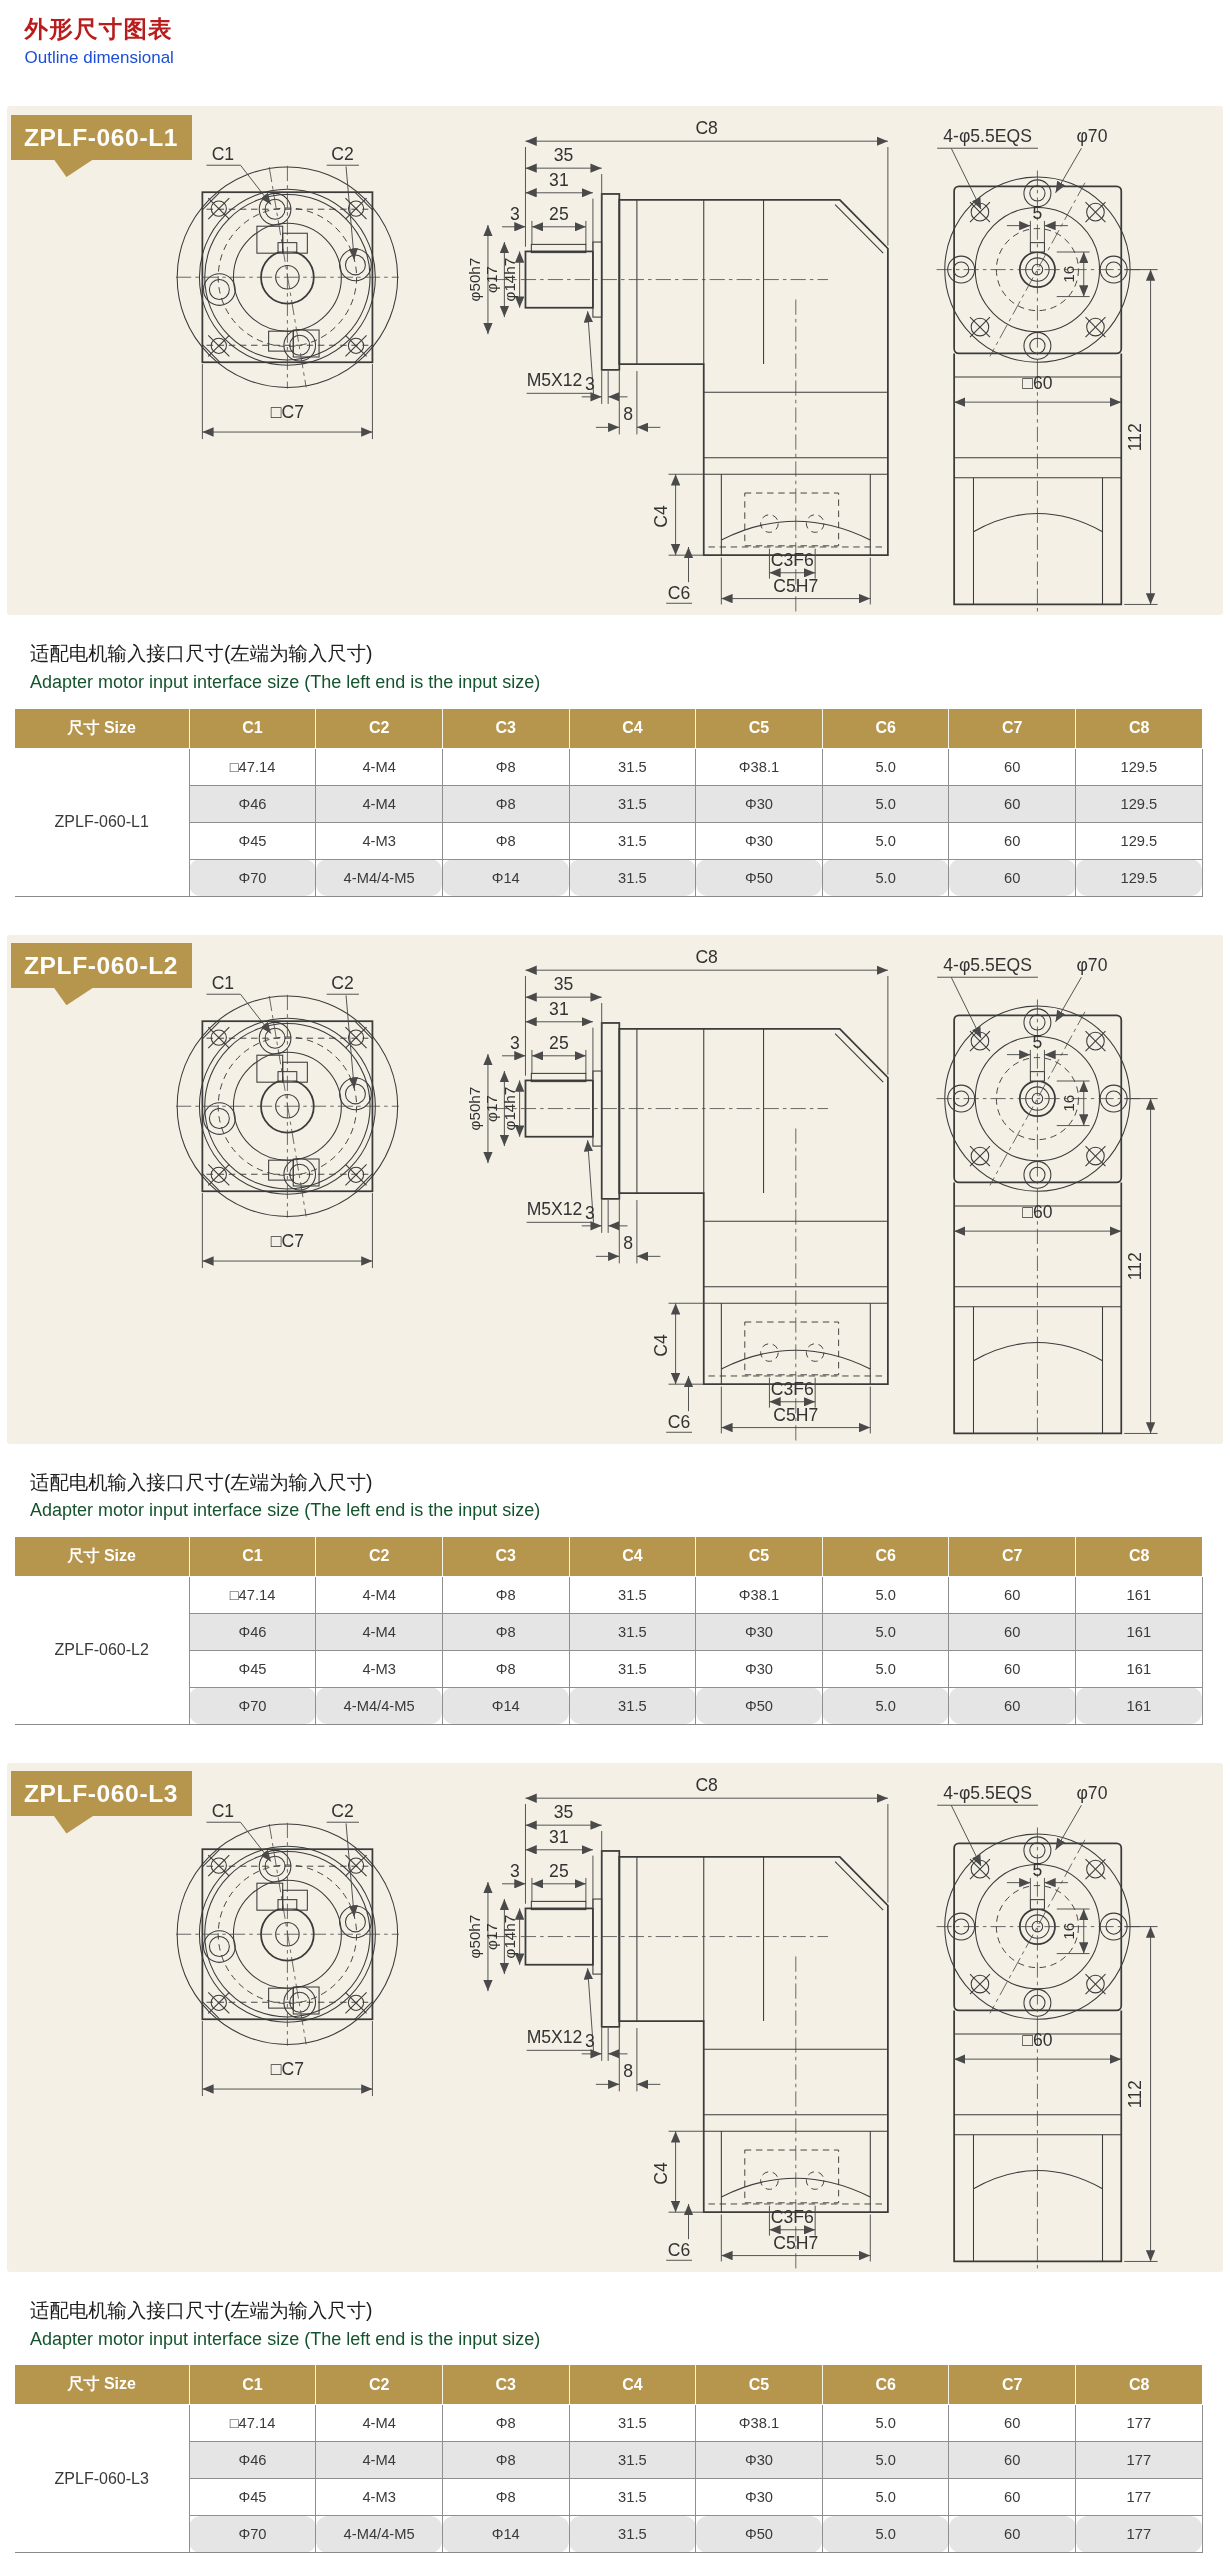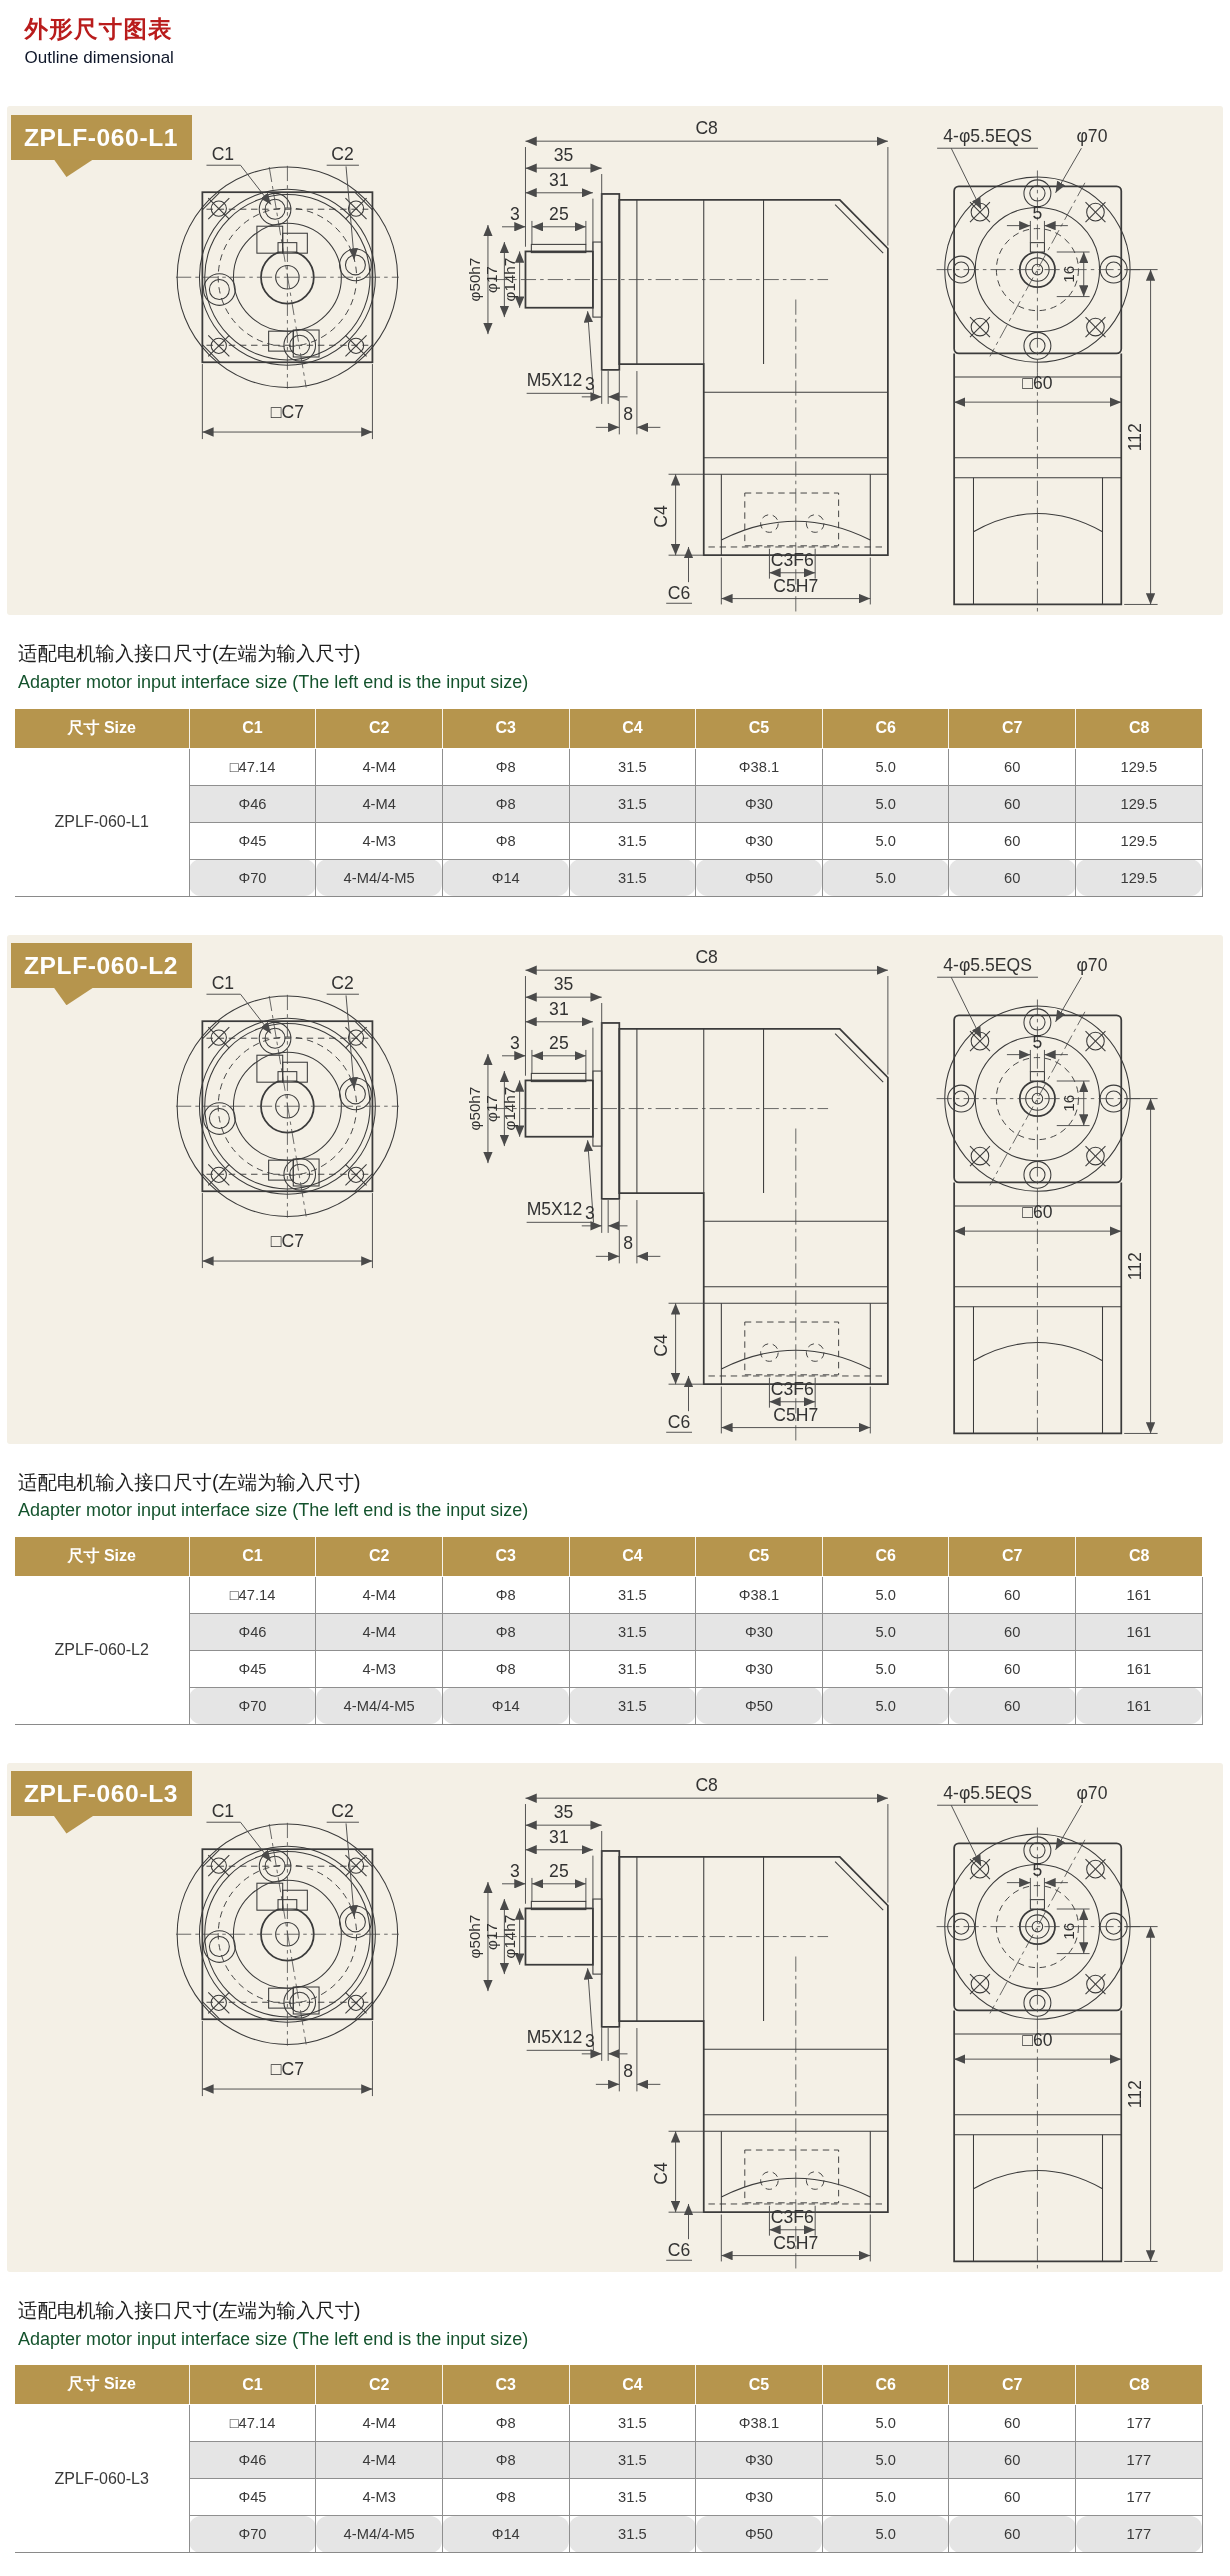--- a/index.html
+++ b/index.html
@@ -1,27 +1,27 @@
 <!DOCTYPE html>
 <html style="font-size:9.4px"><head>
 <meta charset="utf-8">
 <style>
   html,body{margin:0;padding:0;background:#ffffff;}
   body{width:1231px;font-family:"Liberation Sans","DejaVu Sans",sans-serif;color:#2d2d2d;}
   .page{width:1231px;overflow:hidden;}
   .page-header{padding:16.4px 0 0 24.6px;}
   .title-zh{font-size:23.5px;font-weight:bold;color:#b91c1c;letter-spacing:1.2px;line-height:1.15;}
-  .title-en{font-size:17px;font-weight:400;color:#0f172a;margin-top:4.7px;line-height:1.2;}
+  .title-en{font-size:17px;font-weight:400;color:#1d4ed8;margin-top:4.7px;line-height:1.2;}
   .panel{position:relative;margin:38px 8.2px 0 7px;height:509px;background:#f4f0e6;border-radius:2.9px;}
   .badge{position:absolute;left:3.5px;top:8.2px;width:181px;height:45px;background:#b6954d;color:#ffffff;
          font-size:24.6px;font-weight:bold;text-align:center;line-height:45px;letter-spacing:0.6px;}
   .badge-tail{position:absolute;left:47px;top:53px;width:39px;height:17.6px;background:#b6954d;
          -webkit-clip-path:polygon(0 0,100% 0,32% 100%);clip-path:polygon(0 0,100% 0,32% 100%);}
   .drawing{position:absolute;left:0;top:0;width:100%;height:100%;}
-  .caption{margin:26px 0 0 18px;}
+  .caption{margin:26px 0 0 30px;}
   .caption-zh{font-size:19.4px;color:#1d1d1d;line-height:1.25;}
   .caption-en{font-size:18px;color:#14532d;margin-top:5.3px;line-height:1.25;}
   table.dims{margin:15.2px 0 36px 14.7px;border-collapse:collapse;width:1188px;table-layout:fixed;}
   table.dims th{height:39px;background:#b6954d;color:#ffffff;font-size:16px;font-weight:bold;
          border-left:1.8px solid #f7f4ec;border-bottom:1.8px solid #ffffff;padding:0;text-align:center;}
   table.dims th:first-child{border-left:none;width:174px;}
   table.dims td{height:36px;text-align:center;vertical-align:middle;font-size:14.7px;color:#3a3a3a;
          border:0.6px solid #8f8f8f;background:#ffffff;padding:0;}
   table.dims tr.alt td{background:#e5e5e5;}
   table.dims td.model{background:#ffffff;border-left:none;border-top:none;font-size:16px;

